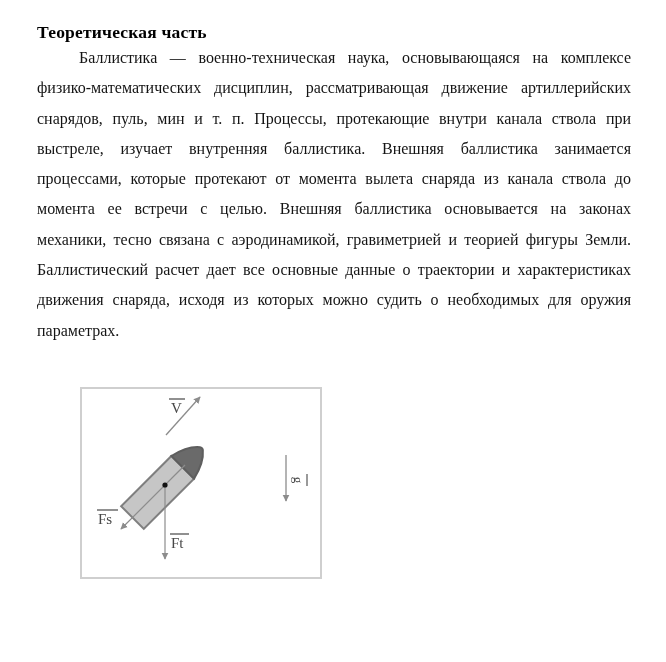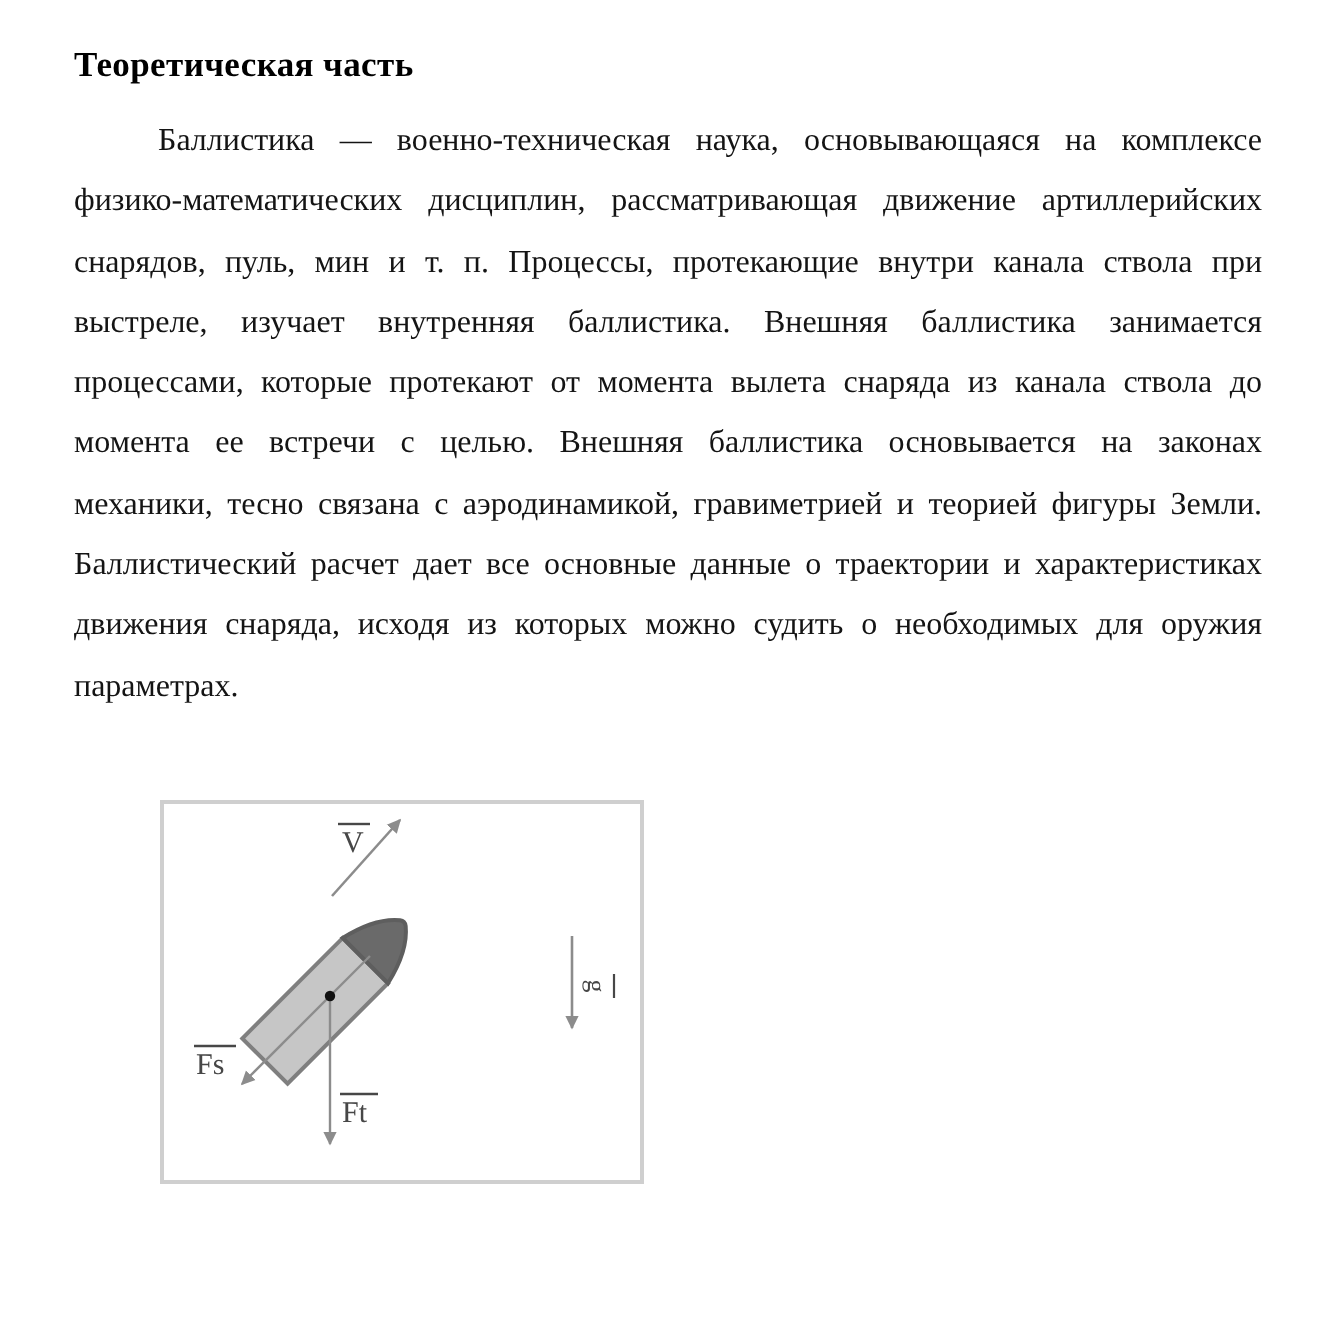--- a/index.html
+++ b/index.html
@@ -33,21 +33,20 @@
     margin: 0;
     font-family: "Liberation Serif", serif;
     font-size: 16px;
     line-height: 30.3px;
     color: #141414;
     text-align: justify;
     text-indent: 42px;
     word-spacing: 1px;
   }
   p.body-text.first {
-    margin-top: 13px;
   }
   .figure-box {
     box-sizing: content-box;
     width: 238px;
     height: 188px;
     margin: 41px 0 0 43px;
     border: 2px solid #cfcfcf;
     background: #ffffff;
   }
   .figure-box svg {

